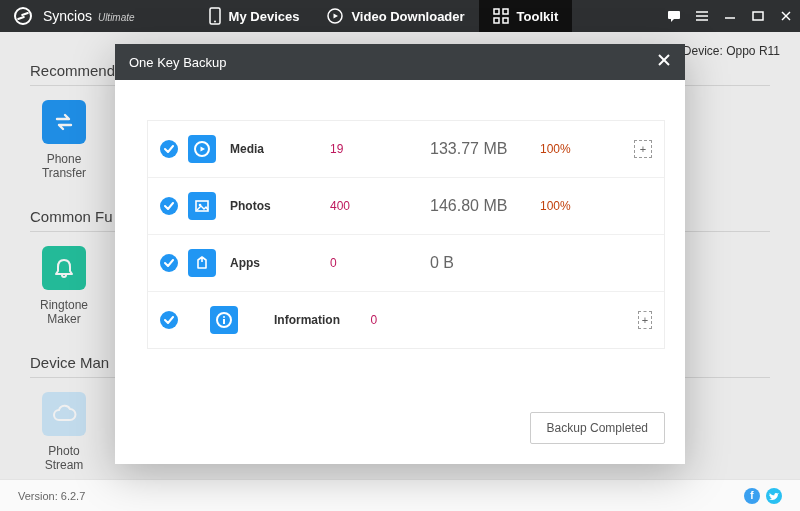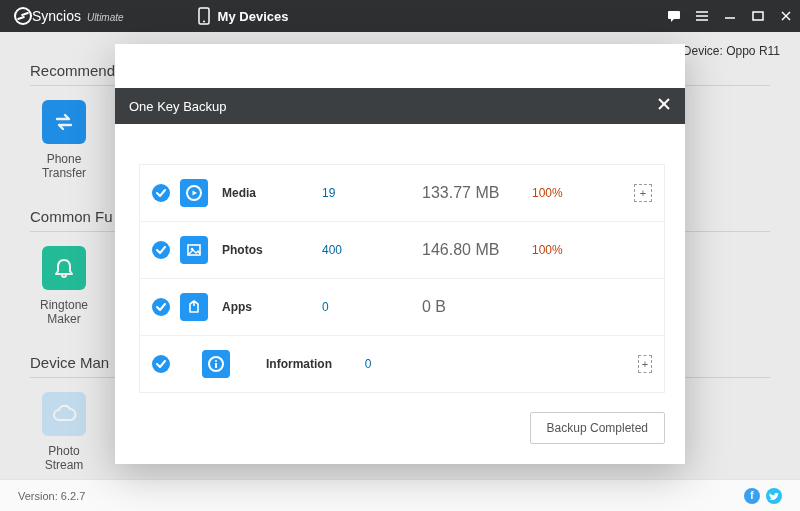--- a/index.html
+++ b/index.html
@@ -1,20 +1,20 @@
 <!DOCTYPE html>
 <html><head>
 <meta charset="utf-8">
 <style>
   * { box-sizing: border-box; margin: 0; padding: 0; }
   html, body { width: 800px; height: 511px; font-family: 'Segoe UI', Arial, sans-serif; overflow: hidden; background: #fff; position: relative; }
   .topbar { height: 32px; background: #2e3032; color: #fff; display: flex; align-items: center; }
   .topbar-icons { margin-left: auto; display: flex; align-items: center; gap: 0; }
   .topbar-icons .ticon { width: 28px; height: 32px; display: flex; align-items: center; justify-content: center; cursor: pointer; font-size: 13px; color: #eee; }
-  .logo-area { display: flex; align-items: center; padding-left: 14px; gap: 0; height: 32px; }
+  .logo-area { display: flex; align-items: center; padding-left: 14px; gap: 11px; height: 32px; }
   .logo-circ { width: 18px; height: 18px; border: 2px solid #fff; border-radius: 50%; position: relative; }
   .logo-circ:before, .logo-circ:after { content: ""; position: absolute; background: #fff; }
   .logo-circ:before { width: 8px; height: 2px; top: 4px; left: 5px; transform: rotate(-20deg); border-radius: 2px; }
   .logo-circ:after { width: 8px; height: 2px; bottom: 4px; left: 1px; transform: rotate(-20deg); border-radius: 2px; }
   .logo-text { font-size: 14px; }
   .logo-text .brand { font-weight: 400; }
   .logo-text .variant { font-style: italic; font-size: 10px; color: #ccc; margin-left: 2px; }
   .nav { display: flex; margin-left: 60px; height: 32px; }
   .nav-item { display: flex; align-items: center; gap: 8px; padding: 0 14px; color: #fff; font-size: 13px; font-weight: 600; cursor: pointer; height: 32px; justify-content: flex-end; }
   .nav-item.active { background: #111; }
@@ -33,31 +33,31 @@
   .ico-pale { background: #cfe9fb; }
   .footer { position: absolute; bottom: 0; left: 0; right: 0; height: 32px; border-top: 1px solid #e3e3e3; background: #fafafa; display: flex; align-items: center; padding: 0 18px; color: #666; font-size: 11px; }
   .footer .social { margin-left: auto; display: flex; gap: 6px; }
   .soc { width: 16px; height: 16px; border-radius: 50%; display: flex; align-items: center; justify-content: center; color: #fff; font-size: 10px; font-weight: bold; }
   .soc.fb { background: #3aa0f0; }
   .soc.tw { background: #29c0f2; }
 
   
   .overlay { position: absolute; inset: 32px 0 32px 0; background: rgba(0,0,0,0.06); display: flex; justify-content: center; }
   .modal { width: 570px; background: #fff; margin-top: 12px; box-shadow: 0 10px 40px rgba(0,0,0,0.25); display: flex; flex-direction: column; height: 420px; }
-  .modal-header { background: #3b3f42; color: #fff; height: 36px; display: flex; align-items: center; padding: 12px 14px; font-size: 13px; margin-top: 44px; }
+  .modal-header { background: #3b3f42; color: #fff; height: 36px; display: flex; align-items: center; padding: 12px 14px; font-size: 13px; }
   .modal-close { margin-left: auto; cursor: pointer; font-size: 16px; font-weight: bold; }
-  .modal-body { flex: 1; padding: 40px 20px 10px 24px; overflow-y: auto; }
+  .modal-body { flex: 1; padding: 40px 20px 10px 32px; overflow-y: auto; }
   .list { border: 1px solid #eee; }
   .row { display: flex; align-items: center; padding: 14px 12px; border-bottom: 1px solid #f0f0f0; }
   .row:last-child { border-bottom: none; gap: 22px; }
   .check { width: 18px; height: 18px; border-radius: 50%; background: #2196f3; display: flex; align-items: center; justify-content: center; margin-right: 10px; flex-shrink: 0; }
   .check svg { stroke: #fff; }
   .row-icon { width: 28px; height: 28px; border-radius: 4px; background: #2196f3; display: flex; align-items: center; justify-content: center; margin-right: 14px; flex-shrink: 0; }
   .row-label { width: 100px; font-size: 12px; font-weight: 600; color: #333; }
-  .row-count { width: 100px; font-size: 12px; color: #0369a1; }
+  .row-count { width: 100px; font-size: 12px; color: #be185d; }
   .row-size { width: 110px; font-size: 16px; color: #666; }
   .row-progress { width: 60px; font-size: 12px; color: #c2410c; }
   .row-expand { margin-left: auto; width: 18px; height: 18px; border: 1px dashed #999; display: flex; align-items: center; justify-content: center; font-size: 11px; color: #666; cursor: pointer; }
   .modal-footer { padding: 14px 20px 20px 20px; display: flex; justify-content: flex-end; }
   .btn { border: 1px solid #ccc; background: #fff; padding: 8px 16px; font-size: 12px; color: #555; cursor: pointer; border-radius: 2px; }
 </style>
 </head>
 <body>
 
 <div class="topbar">
@@ -71,20 +71,40 @@
   <div class="nav">
     <div class="nav-item">
       <span class="nav-icon">
         <svg width="12" height="18" viewBox="0 0 12 18">
             <rect x="1" y="1" width="10" height="16" rx="1.5" fill="none" stroke="#fff" stroke-width="1.5"></rect>
             <circle cx="6" cy="14.5" r="1" fill="#fff"></circle>
           </svg>
       </span>
       <span>My Devices</span>
     </div>
+    <div class="nav-item">
+      <span class="nav-icon">
+        <svg width="16" height="16" viewBox="0 0 16 16">
+            <circle cx="8" cy="8" r="7" fill="none" stroke="#fff" stroke-width="1.5"></circle>
+            <path d="M6.5 5.5 L11 8 L6.5 10.5 Z" fill="#fff"></path>
+          </svg>
+      </span>
+      <span>Video Downloader</span>
+    </div>
+    <div class="nav-item active">
+      <span class="nav-icon">
+        <svg width="16" height="16" viewBox="0 0 16 16">
+            <rect x="1" y="1" width="5" height="5" fill="none" stroke="#fff" stroke-width="1.5"></rect>
+            <rect x="10" y="1" width="5" height="5" fill="none" stroke="#fff" stroke-width="1.5"></rect>
+            <rect x="1" y="10" width="5" height="5" fill="none" stroke="#fff" stroke-width="1.5"></rect>
+            <rect x="10" y="10" width="5" height="5" fill="none" stroke="#fff" stroke-width="1.5"></rect>
+          </svg>
+      </span>
+      <span>Toolkit</span>
+    </div>
   </div>
   <div class="topbar-icons">
     <div class="ticon">
       <svg width="14" height="12" viewBox="0 0 14 12">
           <rect x="1" y="1" width="12" height="8" rx="1" fill="#fff"></rect>
           <path d="M4 9 L4 12 L7 9" fill="#fff"></path>
         </svg>
     </div>
     <div class="ticon">
       <svg width="12" height="10">

